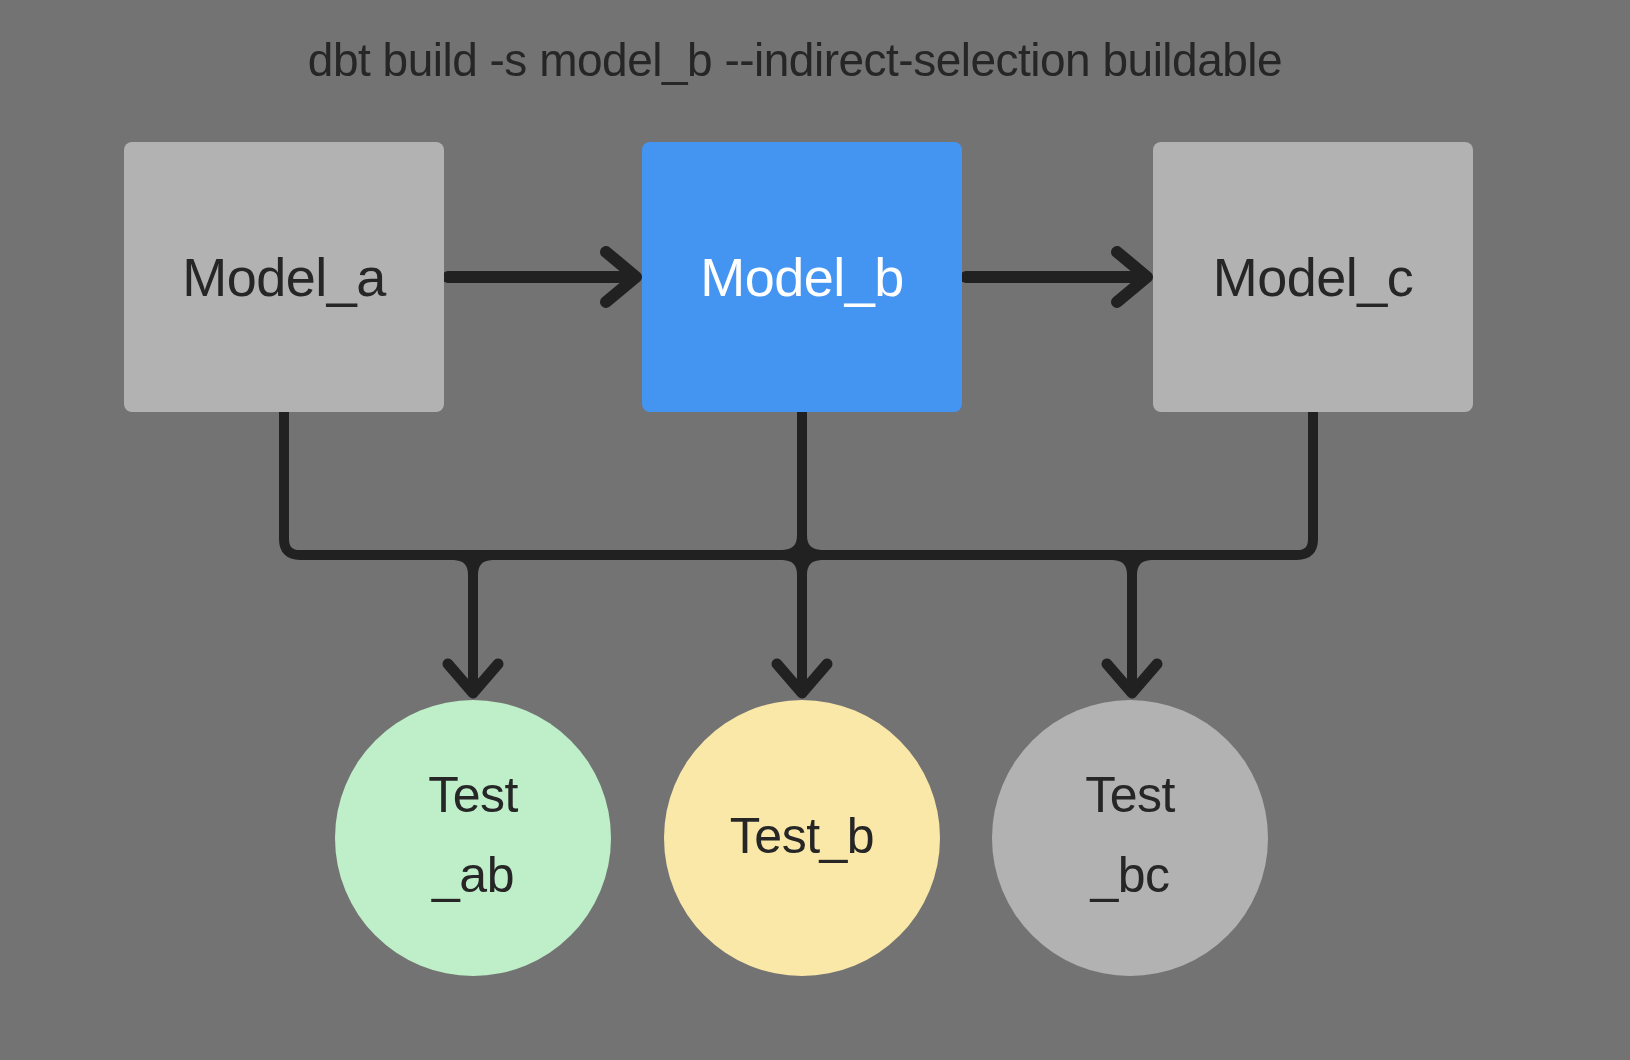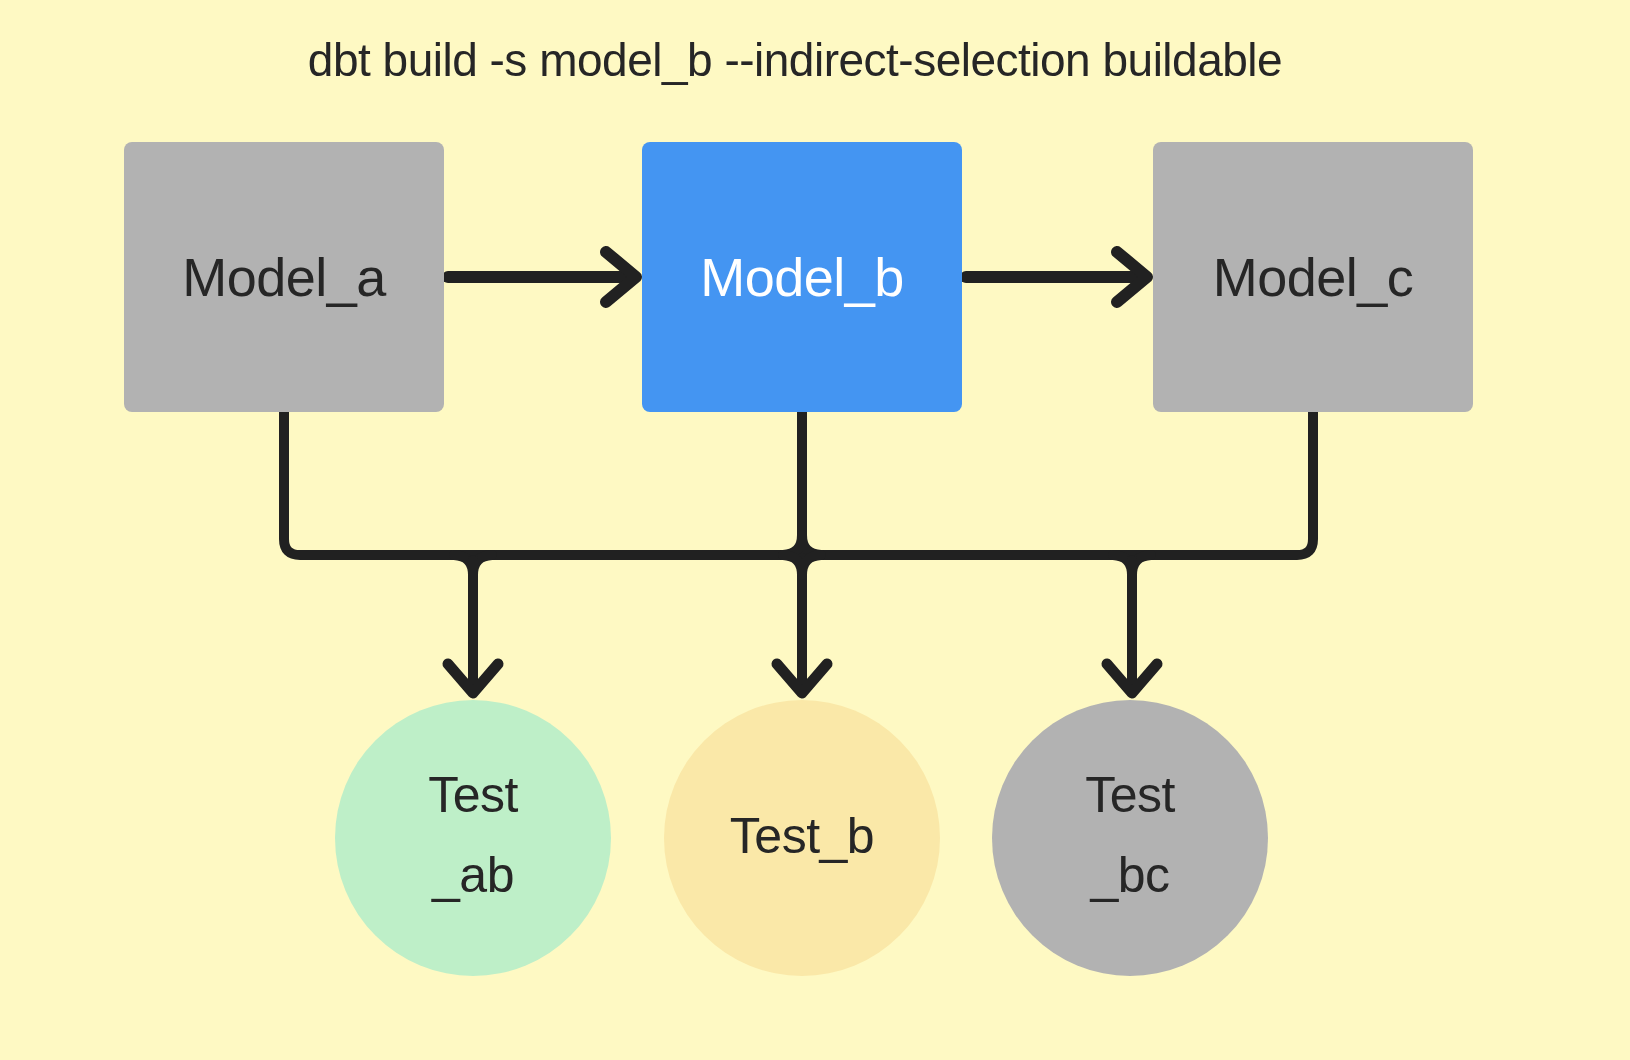--- a/index.html
+++ b/index.html
@@ -7,21 +7,21 @@
     padding: 0;
     background: #ffffff;
     width: 1630px;
     height: 1060px;
     overflow: hidden;
   }
   #stage {
     position: relative;
     width: 1630px;
     height: 1060px;
-    background: #fef9c3;
+    background: #737373;
     font-family: "Liberation Sans", "DejaVu Sans", sans-serif;
   }
   svg text {
     font-family: "Liberation Sans", "DejaVu Sans", sans-serif;
   }
   .title-text {
     font-size: 46px;
     font-weight: 500;
     letter-spacing: -0.5px;
   }

